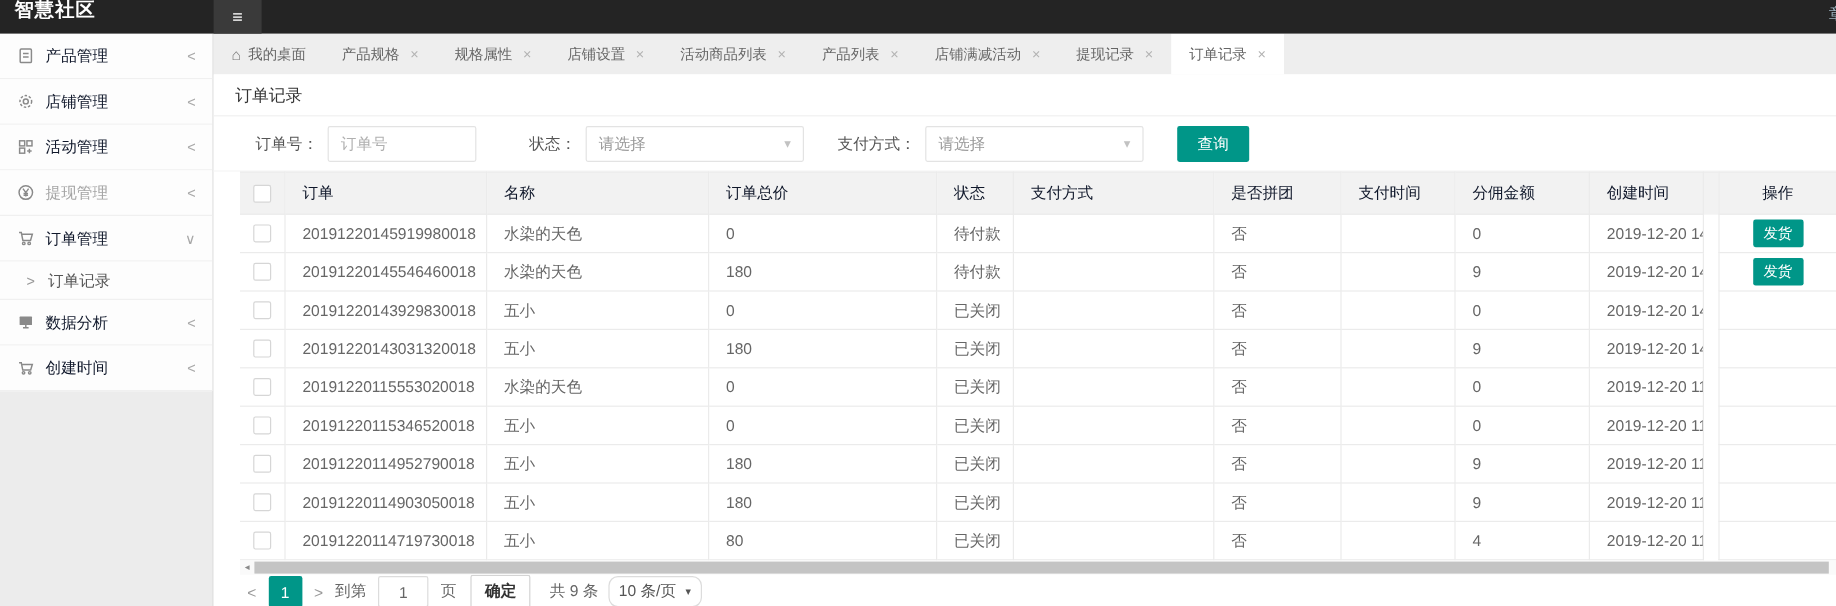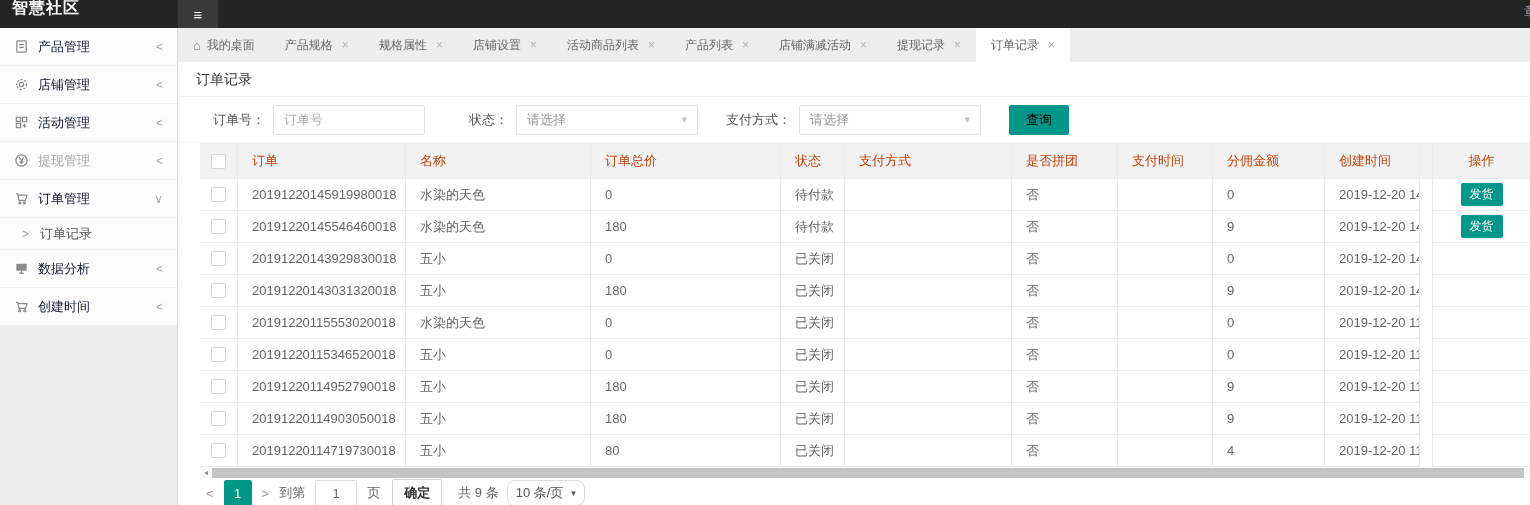--- a/index.html
+++ b/index.html
@@ -42,38 +42,38 @@
   .tab .t-close { margin-left:9px; color:#b3b3b3; font-size:12px; cursor:pointer; }
 
   
   .content { flex:1; background:#fff; display:flex; flex-direction:column; min-height:0; }
   .page-title { flex:0 0 34px; line-height:34px; padding:0 18px; color:#333; font-size:14px;
     border-bottom:1px solid #f0f0f0; }
 
   .filter-row { flex:0 0 46px; display:flex; align-items:center; padding-left:35px;
     border-bottom:1px solid #f5f5f5; }
   .f-label { color:#555; font-size:13px; margin-right:8px; }
-  .f-input { width:152px; height:30px; border:1px solid #e3e3e3; border-radius:2px;
+  .f-input { width:124px; height:30px; border:1px solid #e3e3e3; border-radius:2px;
     padding:0 10px; font-size:13px; color:#666; outline:none; }
   .f-input::placeholder { color:#b0b0b0; }
   .f-select { width:182px; height:30px; border:1px solid #e3e3e3; border-radius:2px;
     display:flex; align-items:center; padding:0 10px; color:#999; font-size:13px;
     cursor:pointer; margin-right:28px; }
   .f-select .sel-caret { margin-left:auto; color:#c2c2c2; font-size:11px; }
   .gap1 { width:44px; }
-  .btn-search { height:30px; padding:0 17px; background:#009688; color:#000000; border:none;
+  .btn-search { height:30px; padding:0 17px; background:#009688; color:#ffffff; border:none;
     border-radius:2px; font-size:13px; cursor:pointer; font-family:inherit; }
 
   
   .table { margin-left:22px; width:1330px; }
   .trow { display:flex; height:32px; }
   .trow.thead { height:36px; background:transparent; }
   .tcell { display:flex; align-items:center; padding-left:14px; font-size:13px; color:#666;
     border-right:1px solid #ebebeb; border-bottom:1px solid #ebebeb; overflow:hidden; white-space:nowrap; }
-  .thead .tcell { background:#f2f2f2; color:#c2410c; border-top:1px solid #ebebeb; }
+  .thead .tcell { background:#f2f2f2; color:#0f172a; border-top:1px solid #ebebeb; }
   .cw0{flex:0 0 38px; justify-content:center; padding-left:0;}
   .cw1{flex:0 0 168px;} .cw2{flex:0 0 185px;} .cw3{flex:0 0 190px;} .cw4{flex:0 0 64px;}
   .cw5{flex:0 0 167px;} .cw6{flex:0 0 106px;} .cw7{flex:0 0 95px;} .cw8{flex:0 0 112px;}
   .cw9{flex:0 0 95px;}
   .cwgap{flex:0 0 12px; border:none; background:#fff; padding:0;}
   .cw10{flex:0 0 98px; justify-content:center; padding-left:0; border-right:none; border-left:1px solid #ebebeb;}
   .checkbox { width:15px; height:15px; border:1px solid #d6d6d6; border-radius:2px; background:#fff; cursor:pointer; }
   .btn-ship { background:#009688; color:#fff; border:none; border-radius:2px; font-size:12px;
     padding:3px 9px; cursor:pointer; font-family:inherit; }
 

